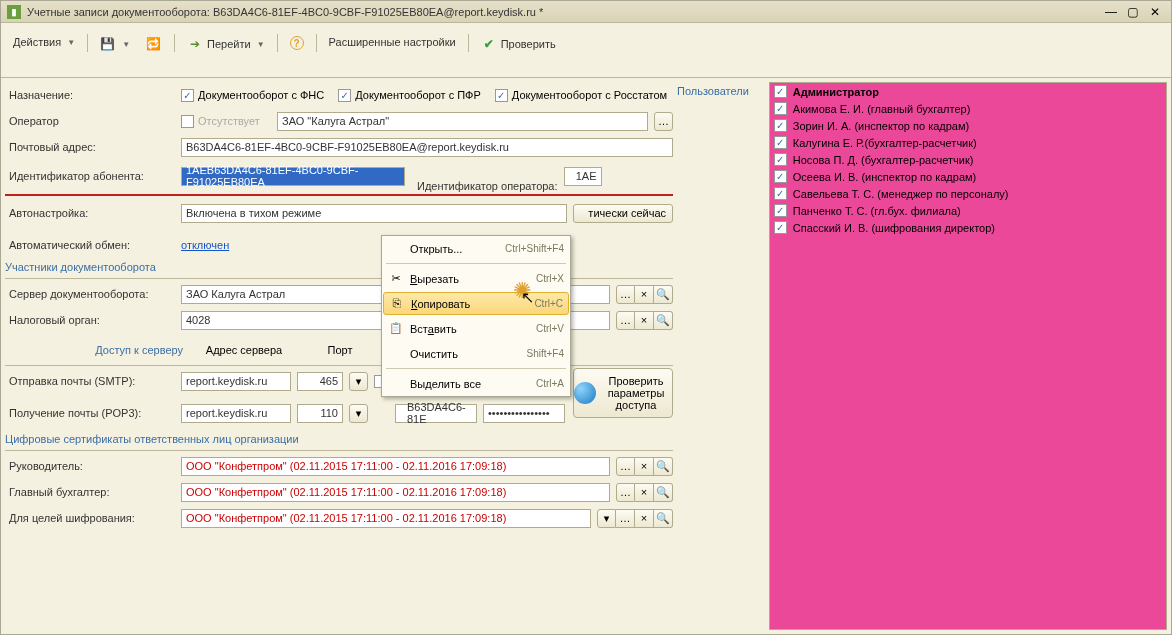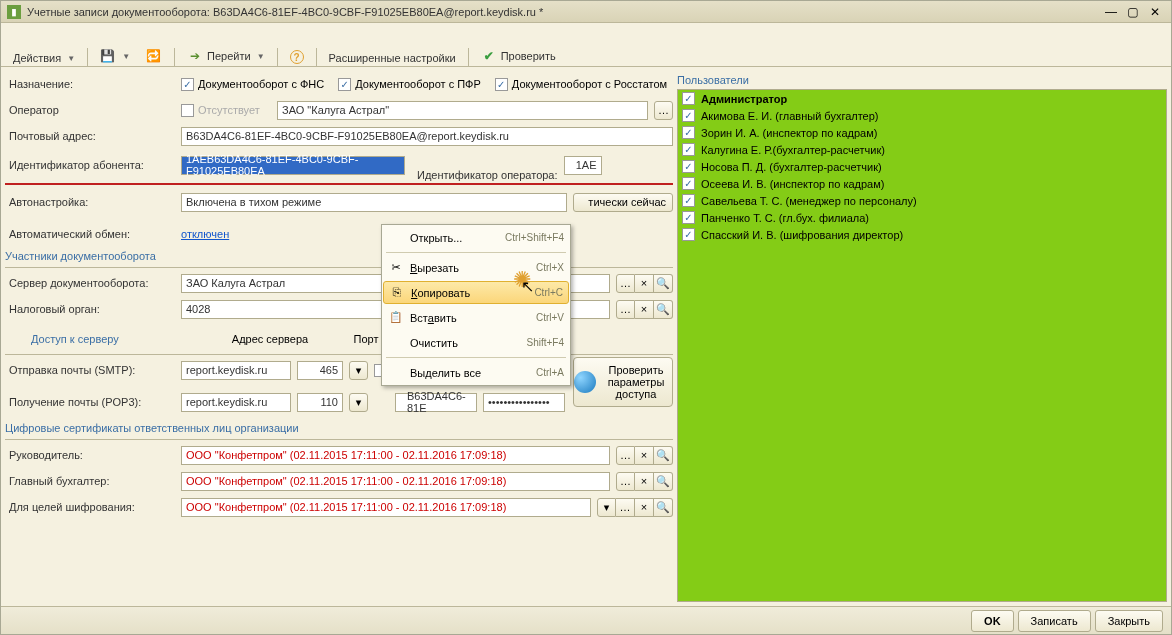--- a/index.html
+++ b/index.html
@@ -2,33 +2,33 @@
 <html><head>
 <meta charset="utf-8">
 <style>
 * { box-sizing: border-box; font-family: Arial, sans-serif; font-size: 11px; }
 body { margin: 0; background: #fff; }
 .window { width: 1172px; height: 635px; display: flex; flex-direction: column; border: 1px solid #a8a894; background: #f5f1e0; }
 .titlebar { height: 22px; background: linear-gradient(#e5e0c8, #d9d3b6); display: flex; align-items: center; padding: 0 6px; border-bottom: 1px solid #bcb79a; }
 .title-icon { width: 14px; height: 14px; background: #6b9e3f; margin-right: 6px; display: inline-flex; align-items: center; justify-content: center; color: #fff; font-weight: bold; font-size: 9px; }
 .titlebar-text { flex: 1; color: #333; }
 .win-btn { width: 20px; height: 16px; margin-left: 2px; display: inline-flex; align-items: center; justify-content: center; cursor: pointer; font-size: 12px; }
-.toolbar { height: 44px; background: #f5f1e0; display: flex; align-items: flex-end; padding: 0 6px; border-bottom: 1px solid #bcb79a; gap: 4px; }
+.toolbar { height: 44px; background: #f5f1e0; display: flex; align-items: flex-start; padding: 0 6px; border-bottom: 1px solid #bcb79a; gap: 4px; margin-top: 11px; }
 .tb-btn { padding: 2px 6px; display: inline-flex; align-items: center; gap: 4px; cursor: pointer; color: #333; border-radius: 3px; }
 .tb-sep { width: 1px; height: 18px; background: #bcb79a; margin: 0 2px; }
 .tb-dd { font-size: 8px; color: #666; margin-left: 2px; }
 .ic { width: 16px; height: 16px; display: inline-flex; align-items: center; justify-content: center; font-size: 12px; }
 .ic-save { color: #3a6ea5; }
 .ic-refresh { color: #3a6ea5; }
 .ic-goto { color: #5a8f2f; }
 .ic-help { color: #e0a030; border: 1px solid #e0a030; border-radius: 50%; width: 14px; height: 14px; font-size: 10px; font-weight: bold; }
 .ic-check { color: #3a9e3f; font-weight: bold; }
 .content { flex: 1; display: flex; padding: 4px; gap: 4px; overflow: hidden; background: #f5f1e0; }
 .left-pane { width: 668px; display: flex; flex-direction: column; }
-.right-pane { flex: 1; display: flex; flex-direction: column; }
+.right-pane { flex: 1; display: flex; flex-direction: row; }
 .section-title { color: #3a6ea5; font-weight: normal; padding: 3px 0; }
 .row { display: flex; align-items: center; min-height: 26px; gap: 6px; }
 .lbl { width: 170px; color: #333; padding-left: 4px; }
 .lbl2 { color: #333; }
 .hr-red { height: 2px; background: #c02020; margin: 2px 0 4px 0; }
 .hr-grey { height: 1px; background: #bcb79a; margin: 2px 0; }
 .fld { height: 19px; border: 1px solid #b0ab8d; background: #fff; padding: 0 4px; display: flex; align-items: center; color: #333; }
 .fld-sel { background: #316ac5; color: #fff; }
 .fld-red { color: #cc0000; }
 .fld-link { color: #1155cc; text-decoration: underline; cursor: pointer; }
@@ -38,21 +38,21 @@
 .btn { height: 19px; border: 1px solid #b0ab8d; background: linear-gradient(#fdfbf2, #ede8d0); padding: 0 6px; display: inline-flex; align-items: center; cursor: pointer; border-radius: 3px; }
 .btn-sm { width: 19px; height: 19px; padding: 0; justify-content: center; font-size: 11px; }
 .btn-group { display: flex; gap: 0; }
 .btn-group .btn-sm { border-radius: 0; border-left: none; }
 .btn-group .btn-sm:first-child { border-left: 1px solid #b0ab8d; border-radius: 3px 0 0 3px; }
 .btn-group .btn-sm:last-child { border-radius: 0 3px 3px 0; }
 .headers { display: flex; text-align: center; }
 .headers > div { padding: 2px; }
 .access-check-btn { width: 100px; height: 50px; border: 1px solid #b0ab8d; background: linear-gradient(#fdfbf2, #ede8d0); border-radius: 4px; display: flex; align-items: center; justify-content: center; gap: 4px; cursor: pointer; text-align: center; }
 .globe { width: 22px; height: 22px; border-radius: 50%; background: radial-gradient(circle at 30% 30%, #8fd5ff, #1a7abf); flex-shrink: 0; }
-.users-box { flex: 1; border: 1px solid #b0ab8d; background: #84cc16; overflow: auto; }
+.users-box { flex: 1; border: 1px solid #b0ab8d; background: #ec4899; overflow: auto; margin-left: 20px; }
 .user-row { display: flex; align-items: center; padding: 2px 4px; gap: 6px; }
 .bold { font-weight: bold; }
 .footer { height: 28px; background: linear-gradient(#f0ecda, #e5e0c8); border-top: 1px solid #bcb79a; display: flex; align-items: center; justify-content: flex-end; padding: 0 8px; gap: 4px; }
 .footer .btn { height: 22px; padding: 0 12px; font-weight: bold; }
 .ctx-menu { position: absolute; left: 380px; top: 157px; width: 190px; background: #fdfbf2; border: 1px solid #a8a894; box-shadow: 2px 2px 4px rgba(0,0,0,0.3); z-index: 10; }
 .ctx-item { display: flex; align-items: center; height: 25px; padding: 0 6px; gap: 6px; cursor: pointer; }
 .ctx-item.hover { background: linear-gradient(#fde9a8, #fbd67a); border: 1px solid #e0b030; height: 23px; margin: 1px; border-radius: 3px; padding: 0 5px; }
 .ctx-icon { width: 16px; display: inline-flex; justify-content: center; font-size: 11px; }
 .ctx-text { flex: 1; }
 .ctx-text u { text-decoration: underline; }
@@ -179,21 +179,21 @@
         <div class="btn-group">
           <span class="btn btn-sm">…</span>
           <span class="btn btn-sm">×</span>
           <span class="btn btn-sm">
               <span>🔍</span>
             </span>
         </div>
       </div>
 
       <div class="row headers" style="margin-top:4px;">
-        <span class="section-title" style="width:178px;text-align:left;margin-left:26px;">Доступ к серверу</span>
+        <span class="section-title" style="width:178px;text-align:right;">Доступ к серверу</span>
         <div style="width:110px;">Адрес сервера</div>
         <div style="width:70px;">Порт</div>
         <div style="width:96px;">Пользователь</div>
         <div style="width:86px;">Пароль</div>
       </div>
       <div class="hr-grey"></div>
 
       <div style="display:flex;align-items:flex-start;gap:6px;">
         <div style="flex:1;">
           <div class="row">
@@ -337,18 +337,13 @@
         <span class="ctx-icon"></span>
           <span class="ctx-text">Выделить все</span>
           <span class="ctx-sc">Ctrl+A</span>
       </div>
     </div>
 
     <span class="cursor-burst">✺</span>
     <span class="cursor-arrow">↖</span>
   </div>
 
-  <div class="footer">
-    <span class="btn">OK</span>
-    <span class="btn" style="font-weight:normal;">Записать</span>
-    <span class="btn" style="font-weight:normal;">Закрыть</span>
-  </div>
 </div>
 
 </body></html>

